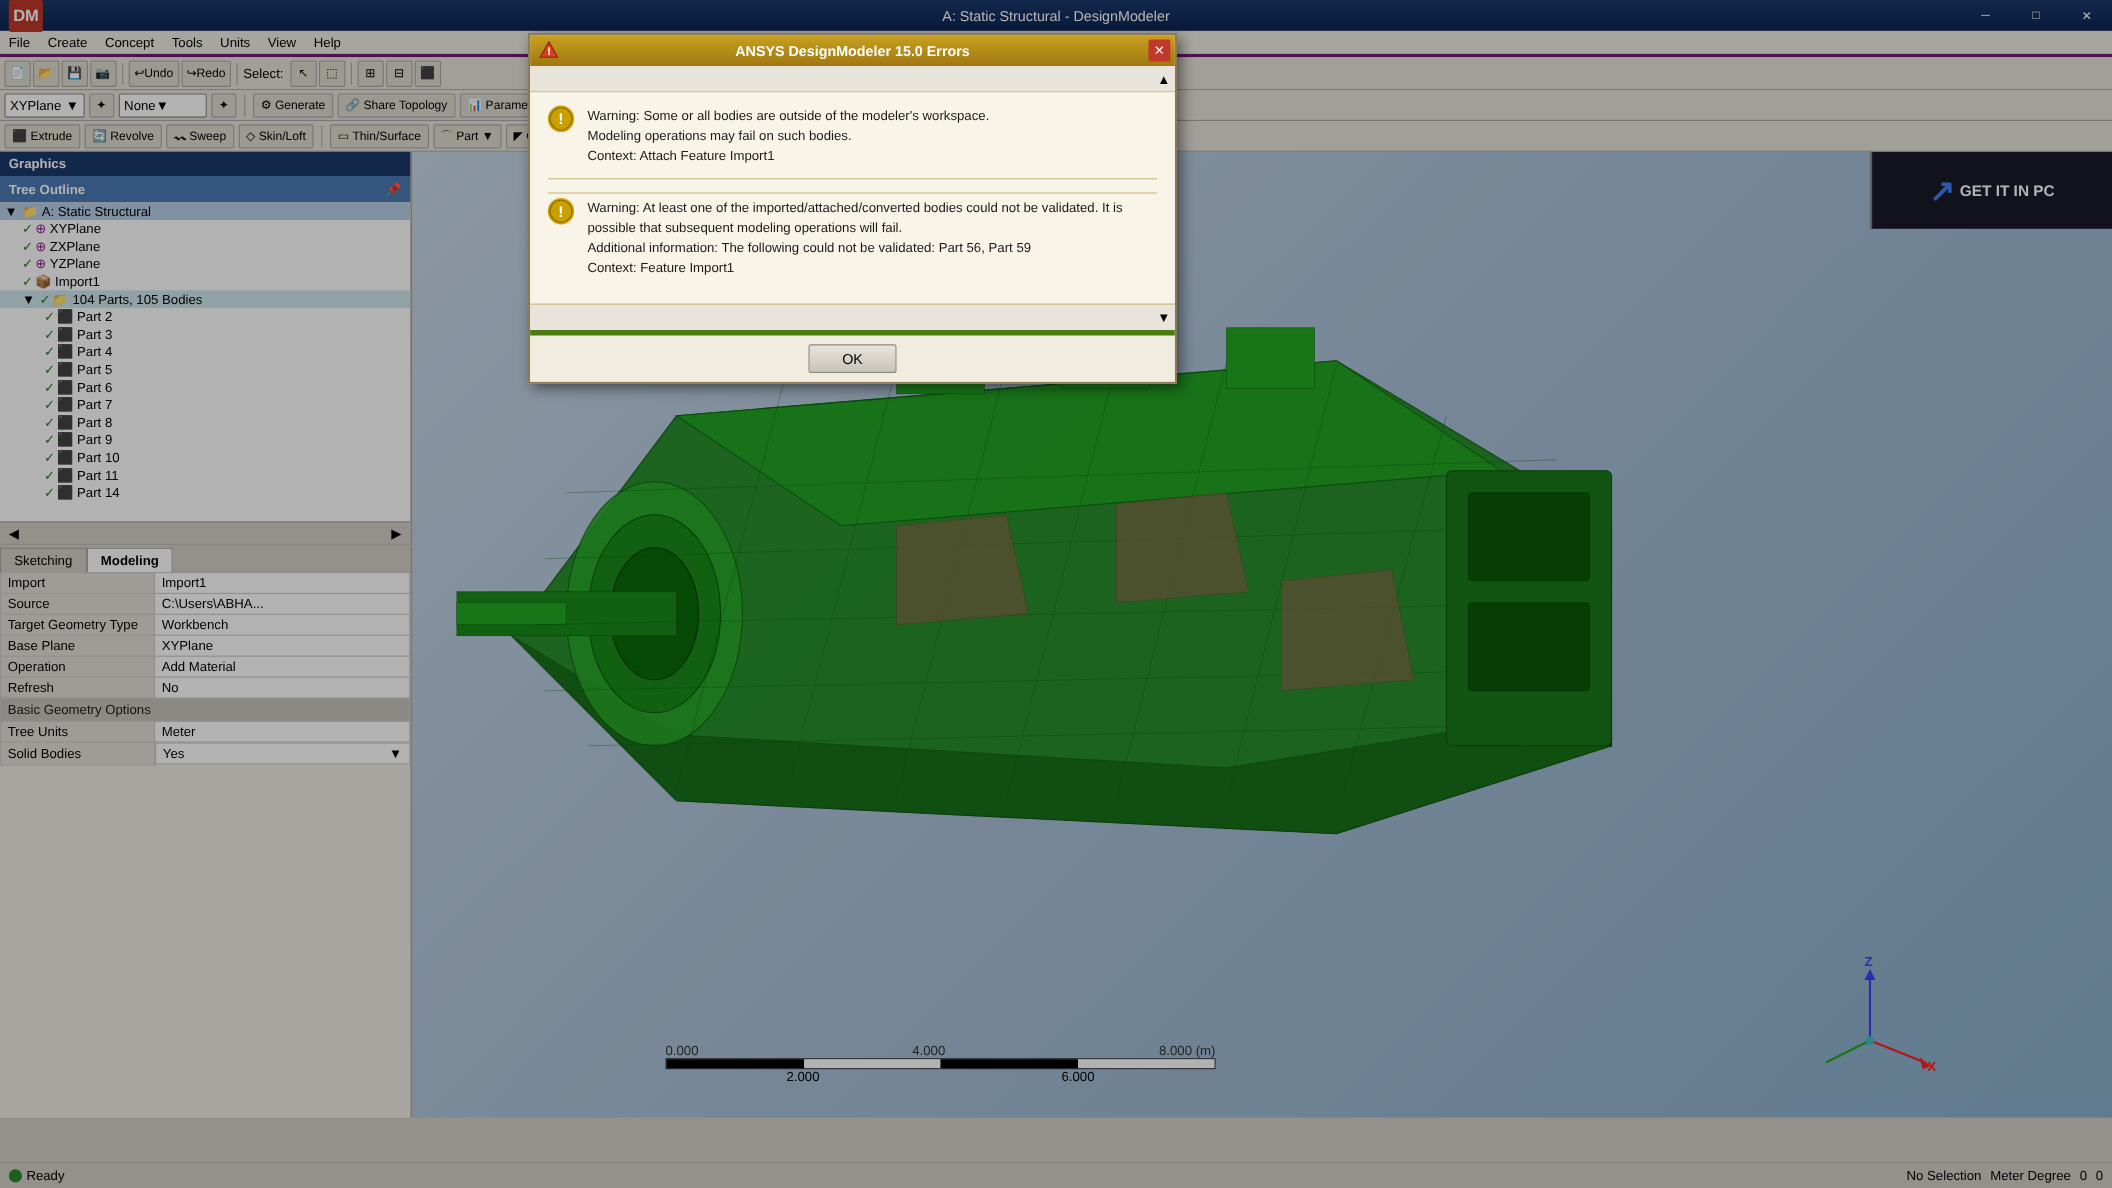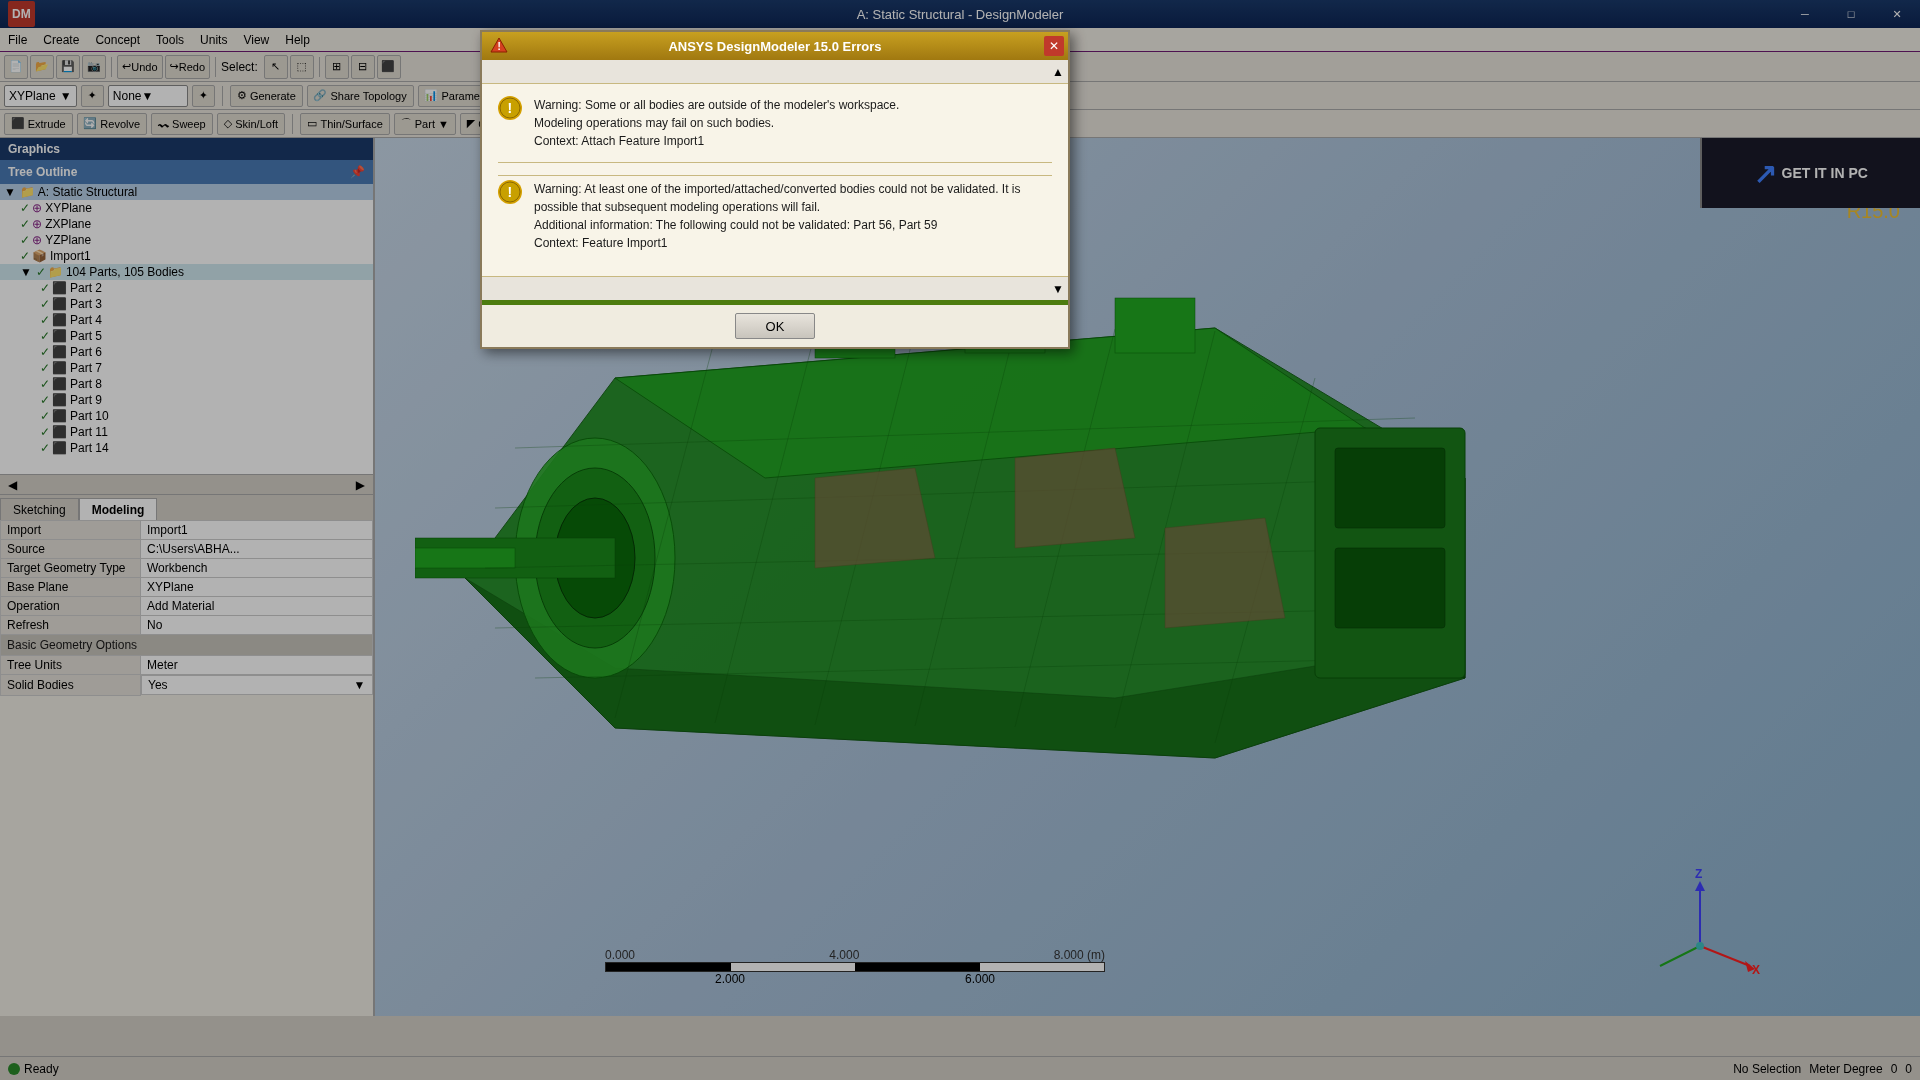--- a/index.html
+++ b/index.html
@@ -21,21 +21,21 @@
       display: flex; align-items: center; justify-content: center;
       color: white; font-size: 11px; cursor: pointer;
     }
 
     
     #menu-bar {
       height: 24px;
       background: #f0ece4;
       display: flex;
       align-items: center;
-      border-bottom: 1px solid #701a75;
+      border-bottom: 3px solid #701a75;
     }
     #menu-bar .menu-item {
       padding: 2px 8px;
       cursor: pointer;
       font-size: 12px;
     }
 
     
     #toolbar {
       height: 30px;
@@ -431,21 +431,21 @@
       top: 40px;
       left: 40px;
       right: 200px;
       bottom: 80px;
     }
   </style>
 </head>
 <body>
 
 <div id="title-bar">
-  <span style="position:absolute;left:8px;background:#c0392b;color:white;padding:6px 4px;font-size:12px;font-weight:bold;border-radius:2px;">DM</span>
+  <span style="position:absolute;left:8px;background:#c0392b;color:white;padding:6px 4px;font-size:15px;font-weight:bold;border-radius:2px;">DM</span>
   <span>A: Static Structural - DesignModeler</span>
   <div style="position:absolute;right:0;display:flex;">
     <div class="win-btn">─</div>
     <div class="win-btn">□</div>
     <div class="win-btn close">✕</div>
   </div>
 </div>
 
 <div id="menu-bar">
   <div class="menu-item">File</div>
@@ -793,24 +793,20 @@
 
       <line x1="60" y1="80" x2="110" y2="100" stroke="#ff2020" stroke-width="2"></line>
       <polygon points="115,103 105,95 108,106" fill="#ff2020"></polygon>
       <text x="112" y="108" fill="#ff2020" font-size="12" font-weight="bold">X</text>
 
       <line x1="60" y1="80" x2="20" y2="100" stroke="#20aa20" stroke-width="2"></line>
 
       <circle cx="60" cy="80" r="4" fill="#40c0c0"></circle>
     </svg>
 
-    <div id="ansys-logo" style="position:absolute;bottom:60px;right:20px;text-align:right;">
-      <div style="font-size:52px;font-weight:bold;color:#f0c030;line-height:1;text-shadow:2px 2px 4px rgba(0,0,0,0.5);">ANSYS</div>
-      <div style="font-size:20px;color:#f0c030;text-align:right;">R15.0</div>
-    </div>
 
     <div id="ad-banner" style="position:absolute;top:0;right:0;width:220px;height:70px;background:#1a1a2a;display:flex;flex-direction:column;align-items:center;justify-content:center;border-left:2px solid #888;">
       <div style="display:flex;align-items:center;gap:4px;">
         <span style="font-size:28px;color:#4080ff;">↗</span>
         <span style="font-size:14px;font-weight:bold;color:white;">GET IT IN PC</span>
       </div>
     </div>
 
   </div>
 

